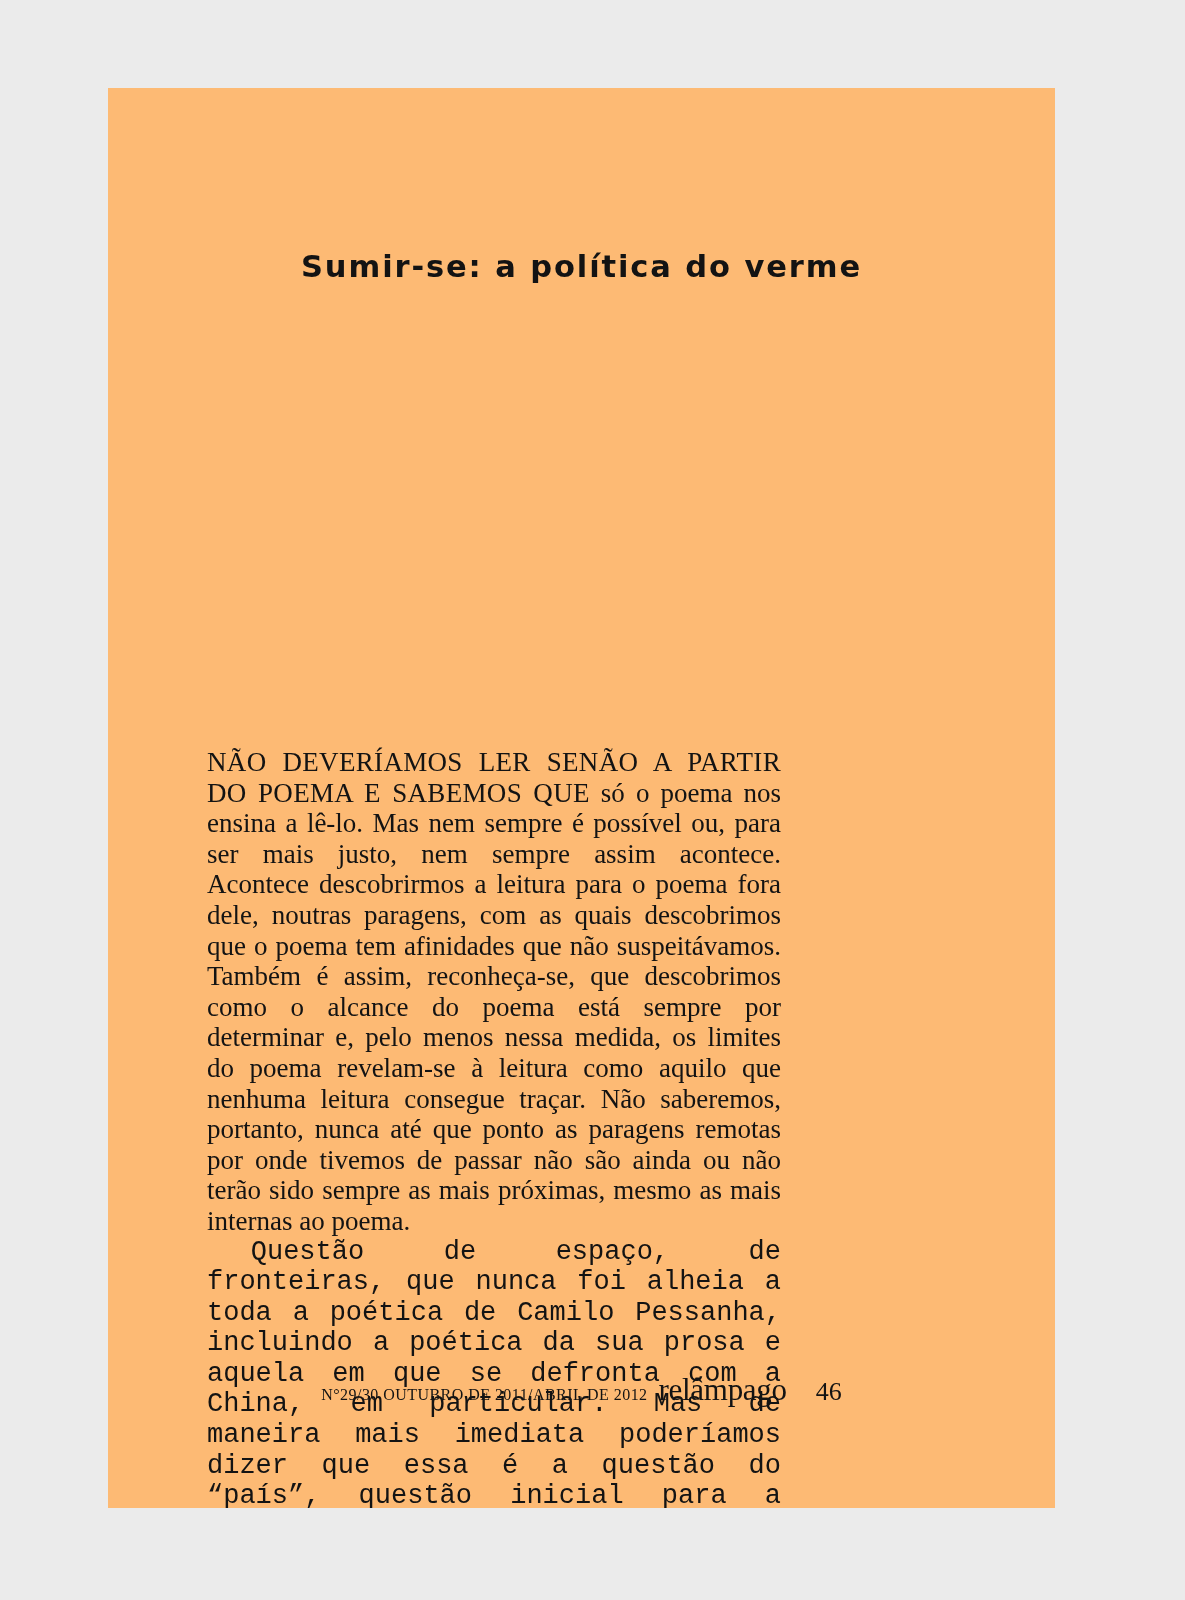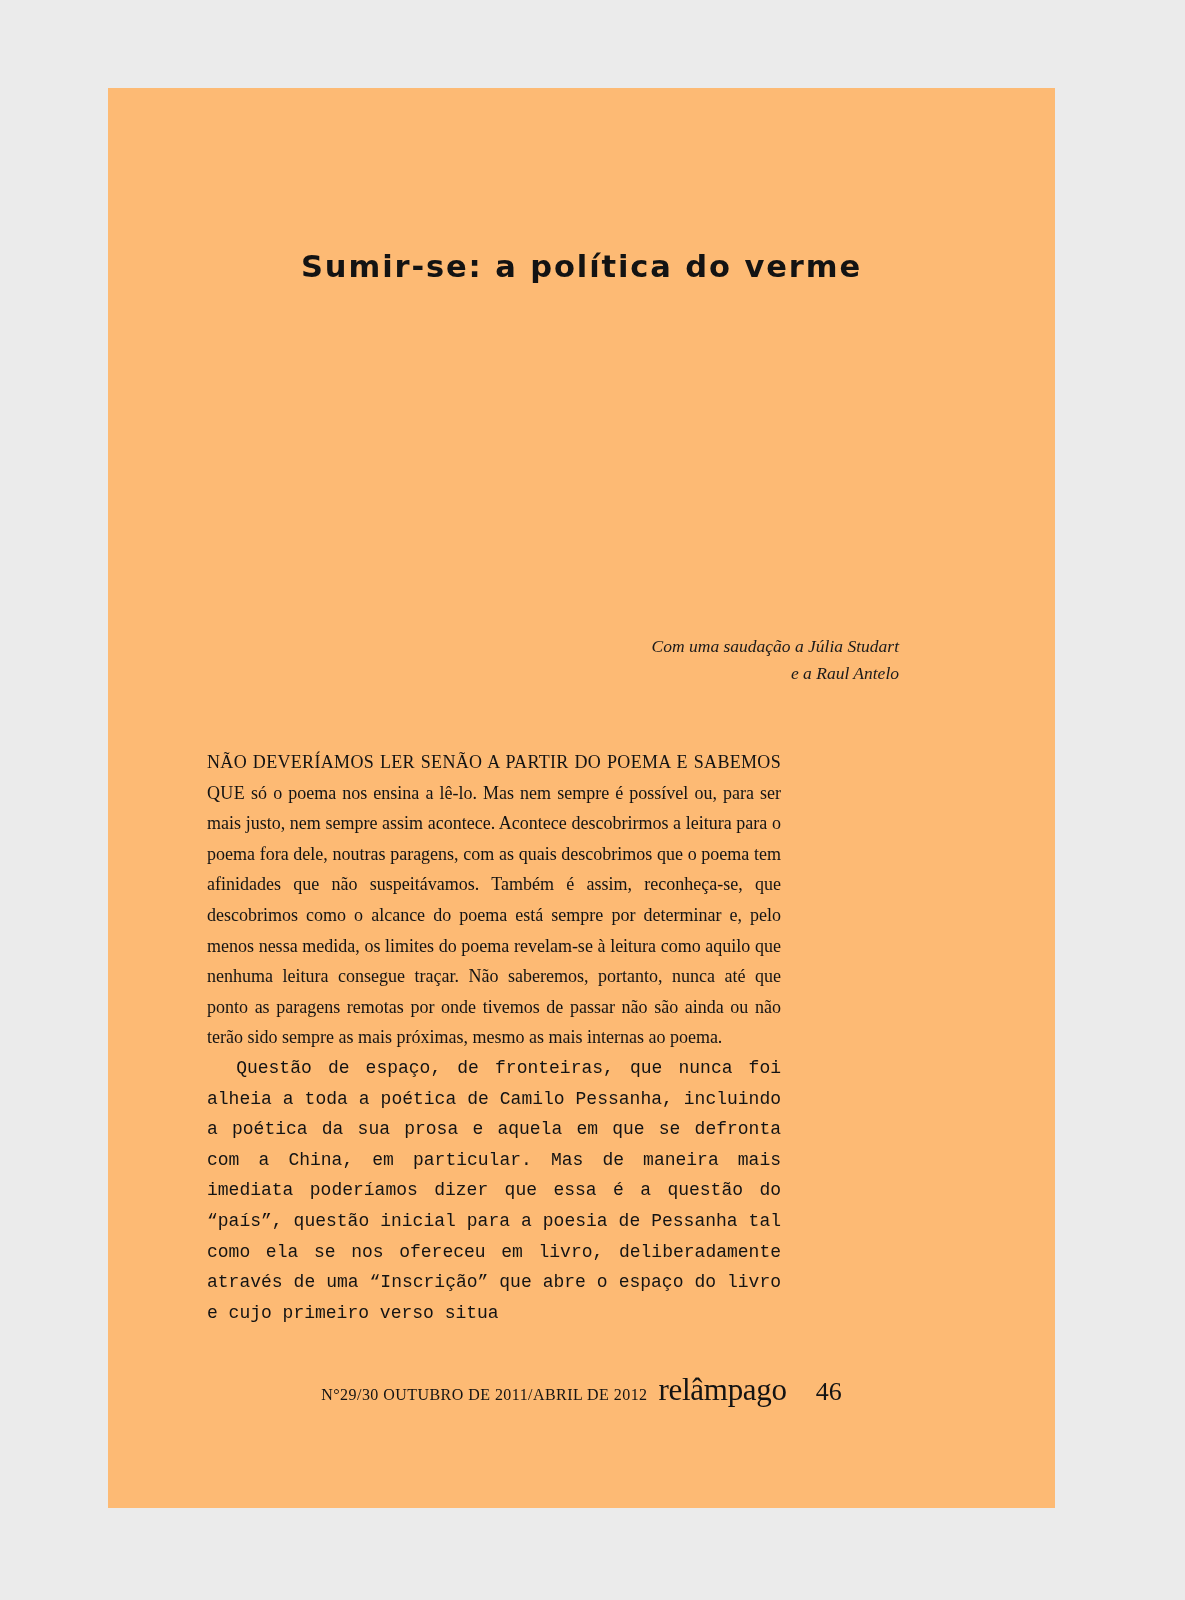--- a/index.html
+++ b/index.html
@@ -77,21 +77,21 @@
   #body-col {
     position: absolute;
     left: 99px;
     top: 659px;
     width: 574px;
     color: #131313;
   }
   #body-col p {
     margin: 0;
     font-family: "Liberation Serif", serif;
-    font-size: 18px;
+    font-size: 27px;
     line-height: 30.6px;
     text-align: justify;
     text-justify: inter-word;
     hyphens: manual;
   }
   #body-col p.indented {
     text-indent: 1.62em;
     font-family: Liberation Mono, monospace;
   }
   #body-col .smallcaps {
@@ -132,24 +132,20 @@
   }
 </style>
 </head>
 <body>
 
 <div id="page">
 
   <h1 id="title">Sumir-se: a política do verme</h1>
 
 
-  <div id="dedication">
-    <span class="ded-line">Com uma saudação a Júlia Studart</span>
-    <span class="ded-line">e a Raul Antelo</span>
-  </div>
 
   <div id="body-col">
     <p><span class="smallcaps">NÃO DEVERÍAMOS LER SENÃO A PARTIR DO POEMA E SABEMOS QUE</span><span> só o poema nos ensina a lê-lo. Mas nem sempre é possível ou, para ser mais justo, nem sempre assim acontece. Acontece descobrirmos a leitura para o poema fora dele, noutras paragens, com as quais descobrimos que o poema tem afinidades que não suspeitávamos. Também é assim, reconheça-se, que descobrimos como o alcance do poema está sempre por determinar e, pelo menos nessa medida, os limites do poema revelam-se à leitura como aquilo que nenhuma leitura consegue traçar. Não saberemos, portanto, nunca até que ponto as paragens remotas por onde tivemos de passar não são ainda ou não terão sido sempre as mais próximas, mesmo as mais internas ao poema.</span></p>
     <p class="indented"><span>Questão de espaço, de fronteiras, que nunca foi alheia a toda a poética de Camilo Pessanha, incluindo a poética da sua prosa e aquela em que se defronta com a China, em particular. Mas de maneira mais imediata poderíamos dizer que essa é a questão do “país”, questão inicial para a poesia de Pessanha tal como ela se nos ofereceu em livro, deliberadamente através de uma “Inscrição” que abre o espaço do livro e cujo primeiro verso situa</span></p>
   </div>
 
   <div id="footer">
     <span id="issue-line">N°29/30 OUTUBRO DE 2011/ABRIL DE 2012</span>
     <span id="wordmark">relâmpago</span>
     <span id="page-number">46</span>

